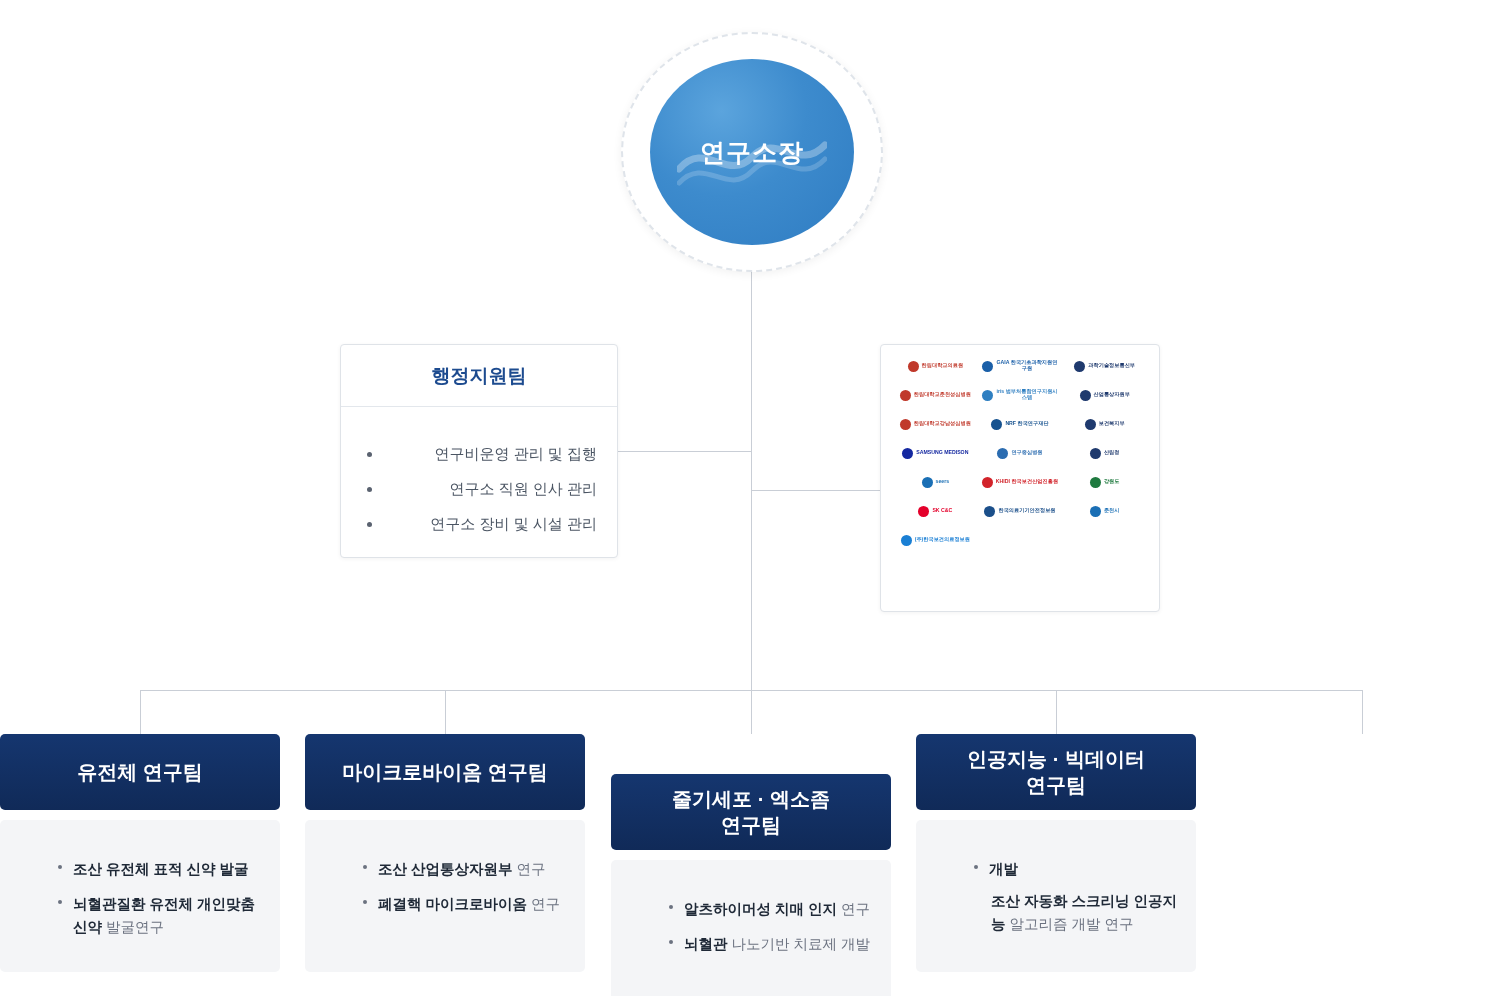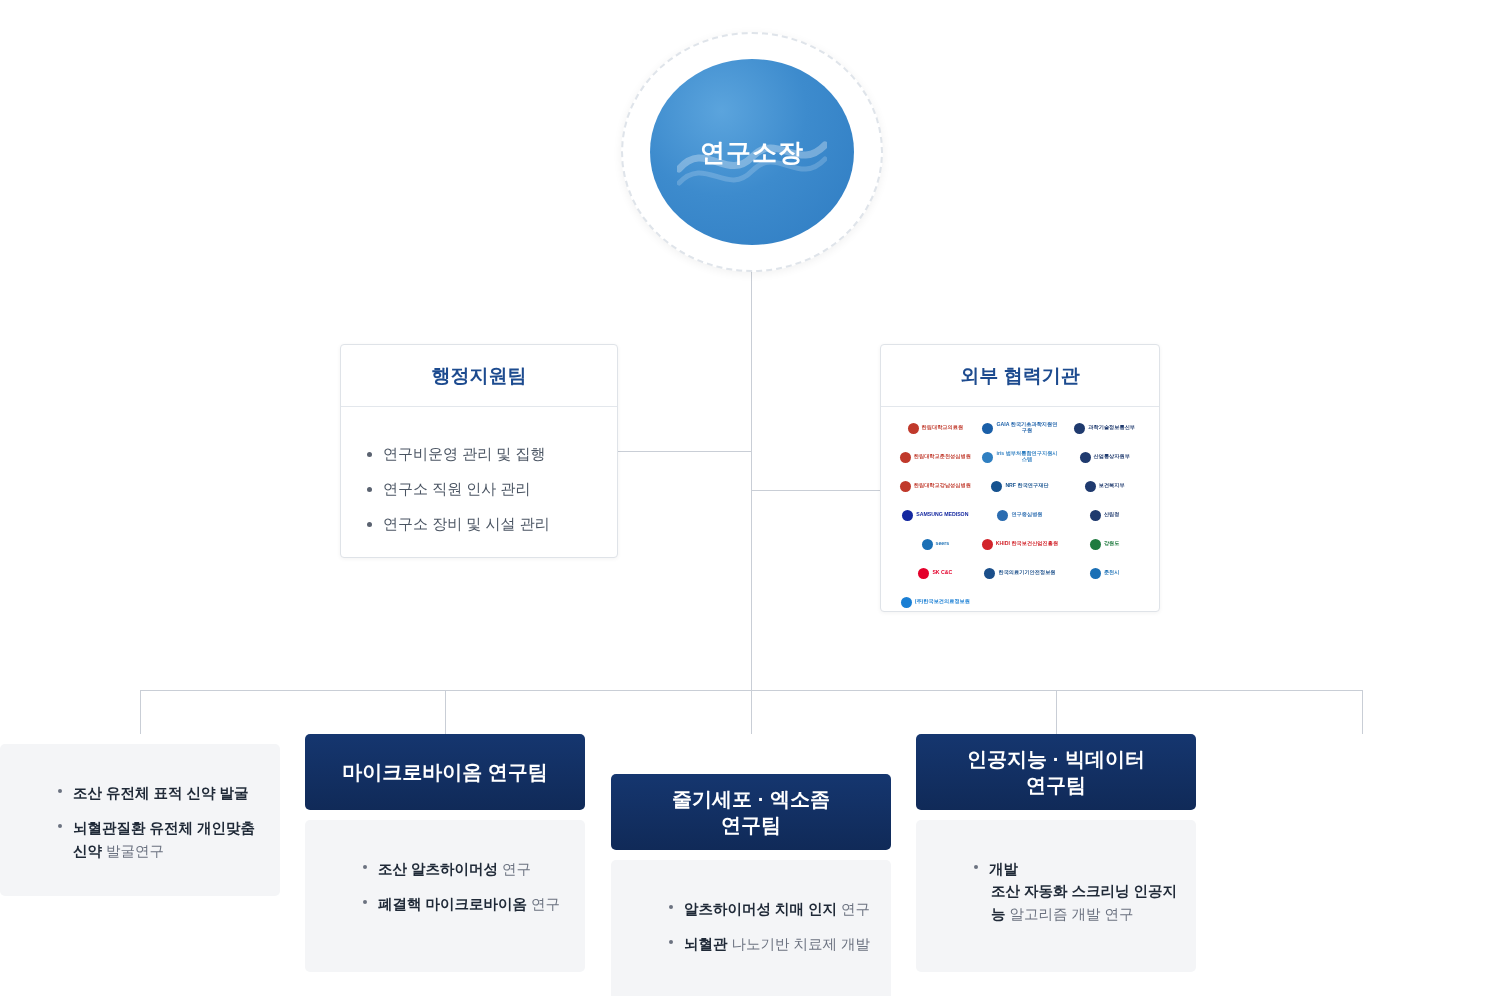--- a/index.html
+++ b/index.html
@@ -57,21 +57,21 @@
     box-shadow: 0 1px 4px rgba(0,0,0,0.05);
   }
   .panel-head {
     height: 62px;
     display: flex; align-items: center; justify-content: center;
     font-size: 19px; font-weight: bold;
     color: #1d4b8f;
     border-bottom: 1px solid #e3e7ec;
   }
   .admin-box { left: 340px; top: 344px; width: 278px; height: 214px; }
-  .admin-body { padding: 22px 20px 0 26px; }
+  .admin-body { padding: 22px 20px 0 26px; text-align: right; }
   .admin-body li {
     list-style: none; position: relative;
     font-size: 15px; color: #4b5563;
     margin-bottom: 16px; padding-left: 16px;
   }
   .admin-body li:before {
     content: ""; position: absolute; left: 0; top: 7px;
     width: 5px; height: 5px; border-radius: 50%; background: #5a6270;
   }
 
@@ -123,21 +123,21 @@
     list-style: none; position: relative;
     font-size: 14.5px; color: #6b7280;
     margin-bottom: 13px; padding-left: 15px;
     line-height: 1.55;
   }
   .team-body li:before {
     content: ""; position: absolute; left: 0; top: 7px;
     width: 4px; height: 4px; border-radius: 50%; background: #6b7280;
   }
   .team-body li b { color: #1f2937; font-weight: bold; }
-  .team-body li .sub { display: block; margin-top: 0; padding-left: 2px; }
+  .team-body li .sub { display: block; margin-top: 10px; padding-left: 2px; }
   .team-body li .sub b { color: #1f2937; }
 </style>
 </head>
 <body>
 
 <div id="root">
 
   <div class="line vline" style="left:751px; top:272px; height:418px;"></div>
 
   <div class="line hline" style="left:618px; top:451px; width:134px;"></div>
@@ -165,21 +165,20 @@
   <div class="panel admin-box">
     <div class="panel-head">행정지원팀</div>
     <ul class="admin-body">
       <li>연구비운영 관리 및 집행</li>
       <li>연구소 직원 인사 관리</li>
       <li>연구소 장비 및 시설 관리</li>
     </ul>
   </div>
 
   <div class="panel partner-box">
-    <div class="panel-head">외부 협력기관</div>
     <div class="logo-area">
       <div class="logo-grid" id="logo-grid">
           <div class="logo-chip" style="color: rgb(192, 57, 43);">
             <span class="mark" style="background:#c0392b"></span>
             <span>한림대학교의료원</span>
           </div>
           <div class="logo-chip" style="color: rgb(26, 95, 168);">
             <span class="mark" style="background:#1a5fa8"></span>
             <span>GAIA 한국기초과학지원연구원</span>
           </div>
@@ -249,32 +248,33 @@
           </div>
           <div class="logo-chip" style="color: rgb(26, 127, 212);">
             <span class="mark" style="background:#1a7fd4"></span>
             <span>(주)한국보건의료정보원</span>
           </div>
         </div>
     </div>
   </div>
 
   <div class="team" id="team-0" style="left:0px;">
+    <div class="team-head">유전체 연구팀</div>
     <div class="team-body">
         <ul id="team-list-0">
           <li><b>조산 유전체 표적 신약 발굴</b></li>
           <li><b>뇌혈관질환 유전체 개인맞춤 신약</b> 발굴연구</li>
         </ul>
       </div>
   </div>
   <div class="team" id="team-1" style="left:305px;">
     <div class="team-head">마이크로바이옴 연구팀</div>
     <div class="team-body">
         <ul id="team-list-1">
-          <li><b>조산 알츠하이머성</b> 연구</li>
+          <li><b>조산 산업통상자원부</b> 연구</li>
           <li><b>폐결핵 마이크로바이옴</b> 연구</li>
         </ul>
       </div>
   </div>
   <div class="team" id="team-2" style="left:611px;margin-top:40px;">
     <div class="team-head">줄기세포 · 엑소좀<br>연구팀</div>
     <div class="team-body">
         <ul id="team-list-2">
           <li><b>알츠하이머성 치매 인지</b> 연구</li>
           <li><b>뇌혈관</b> 나노기반 치료제 개발</li>

